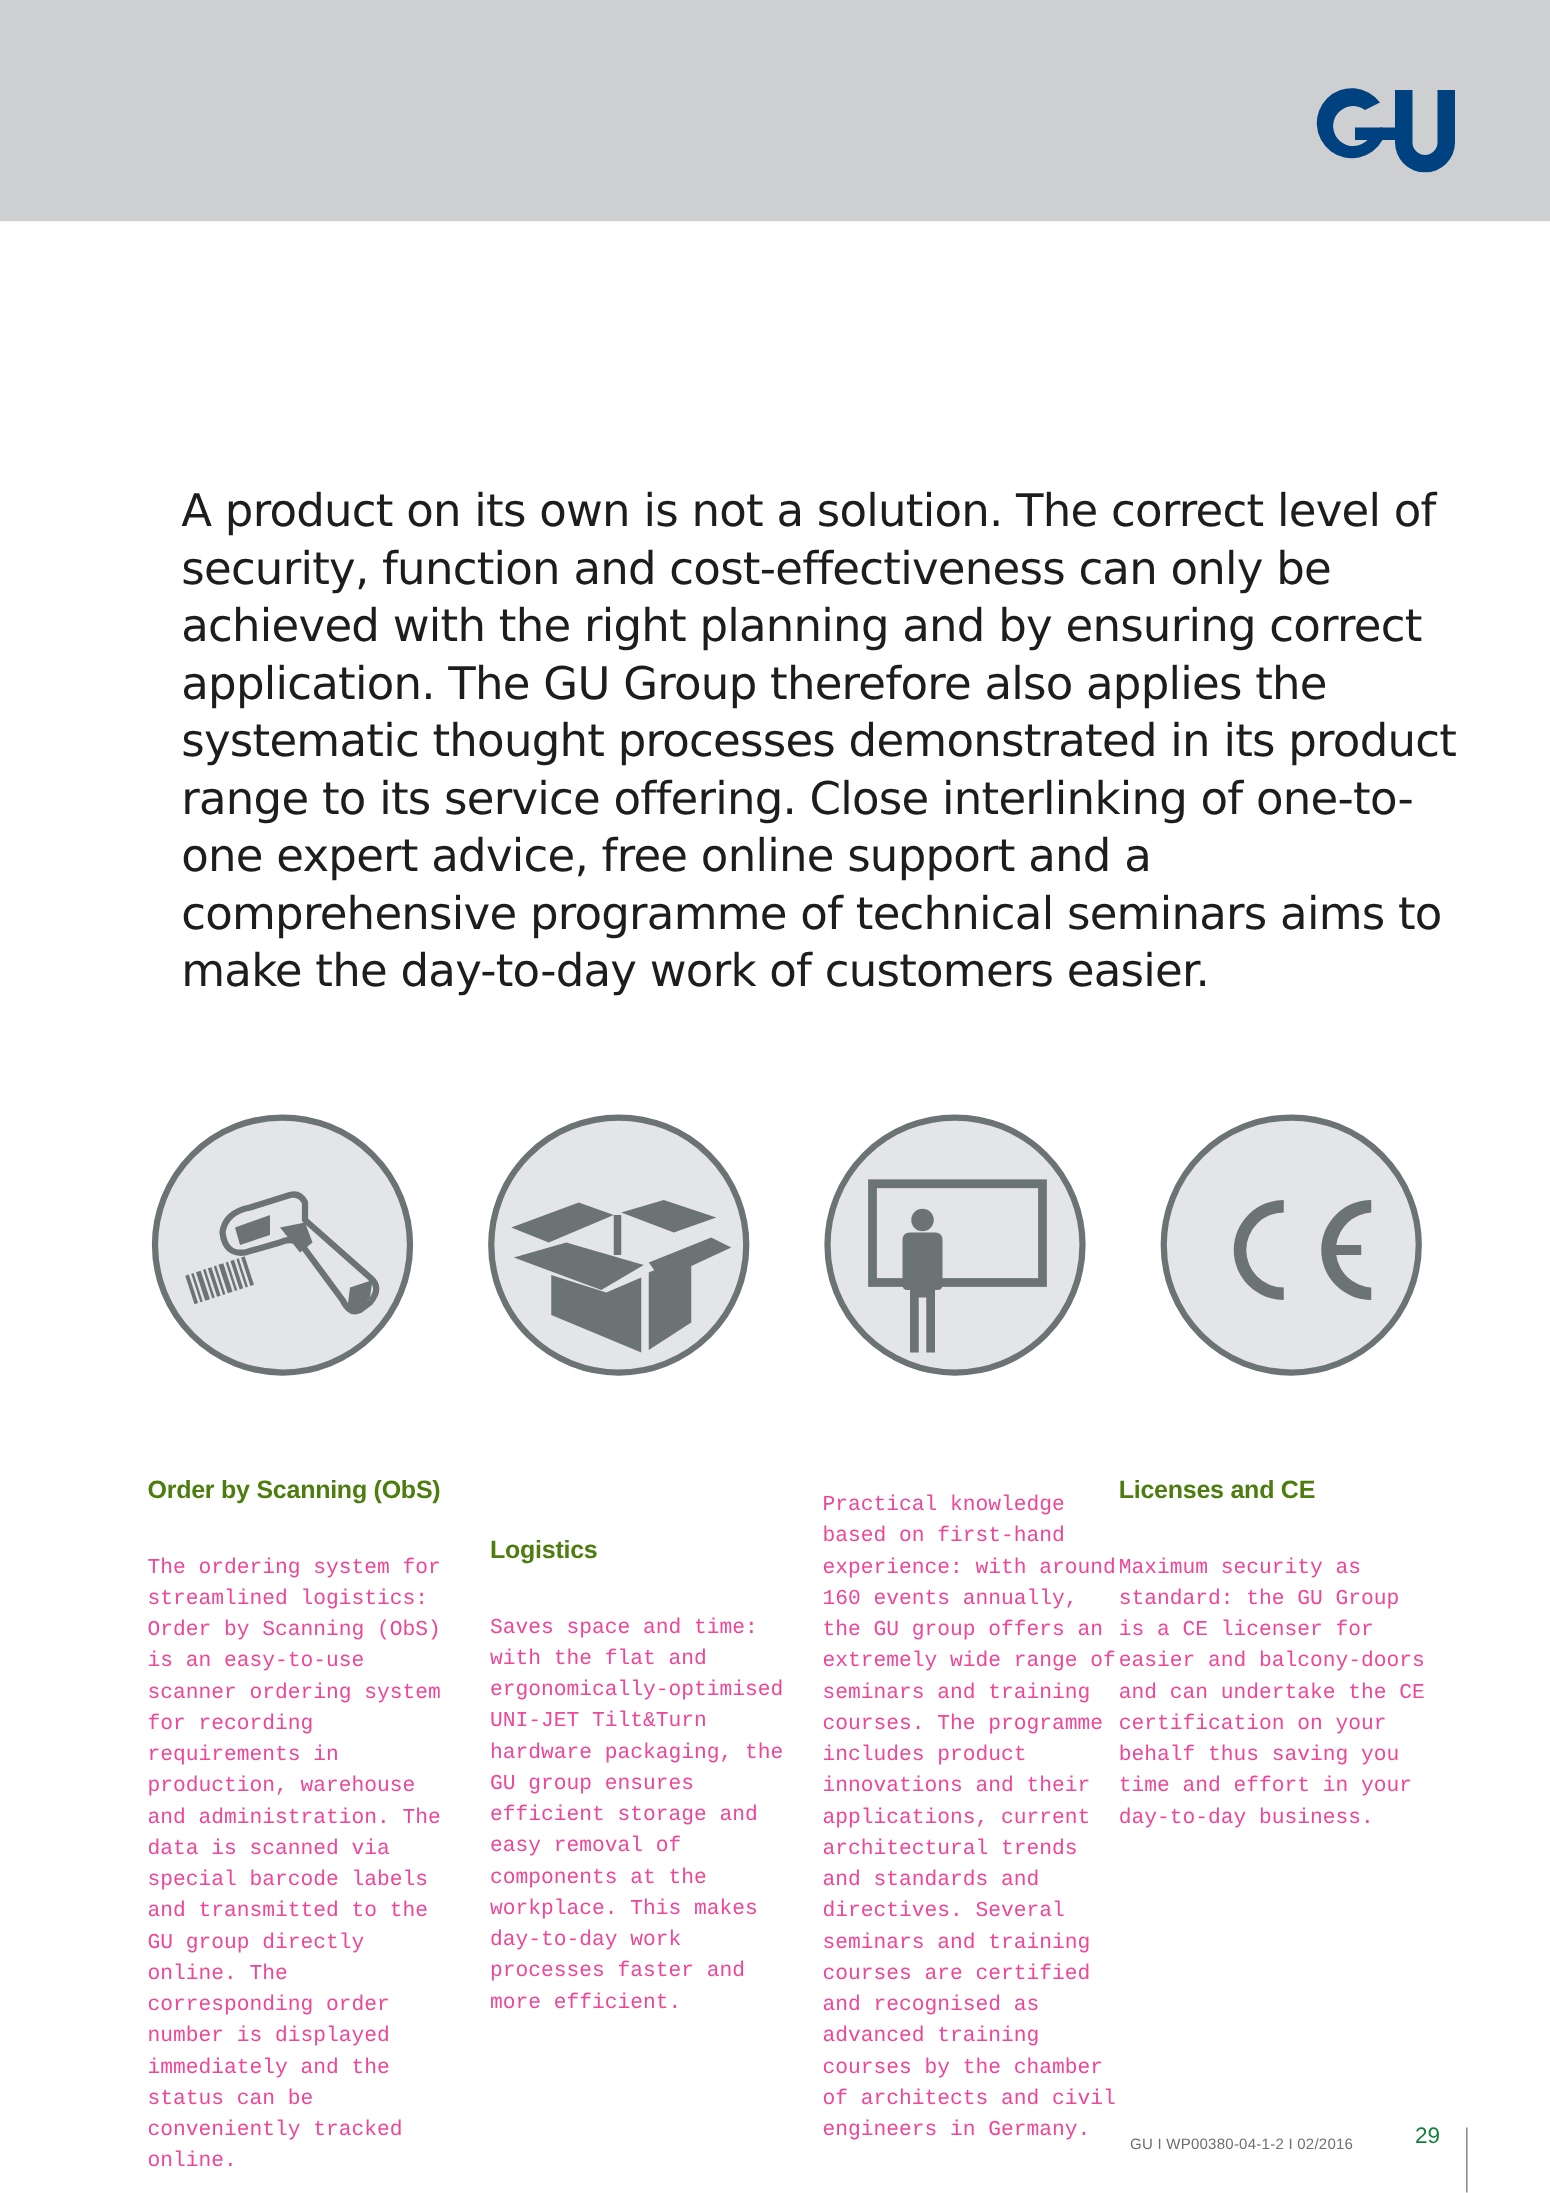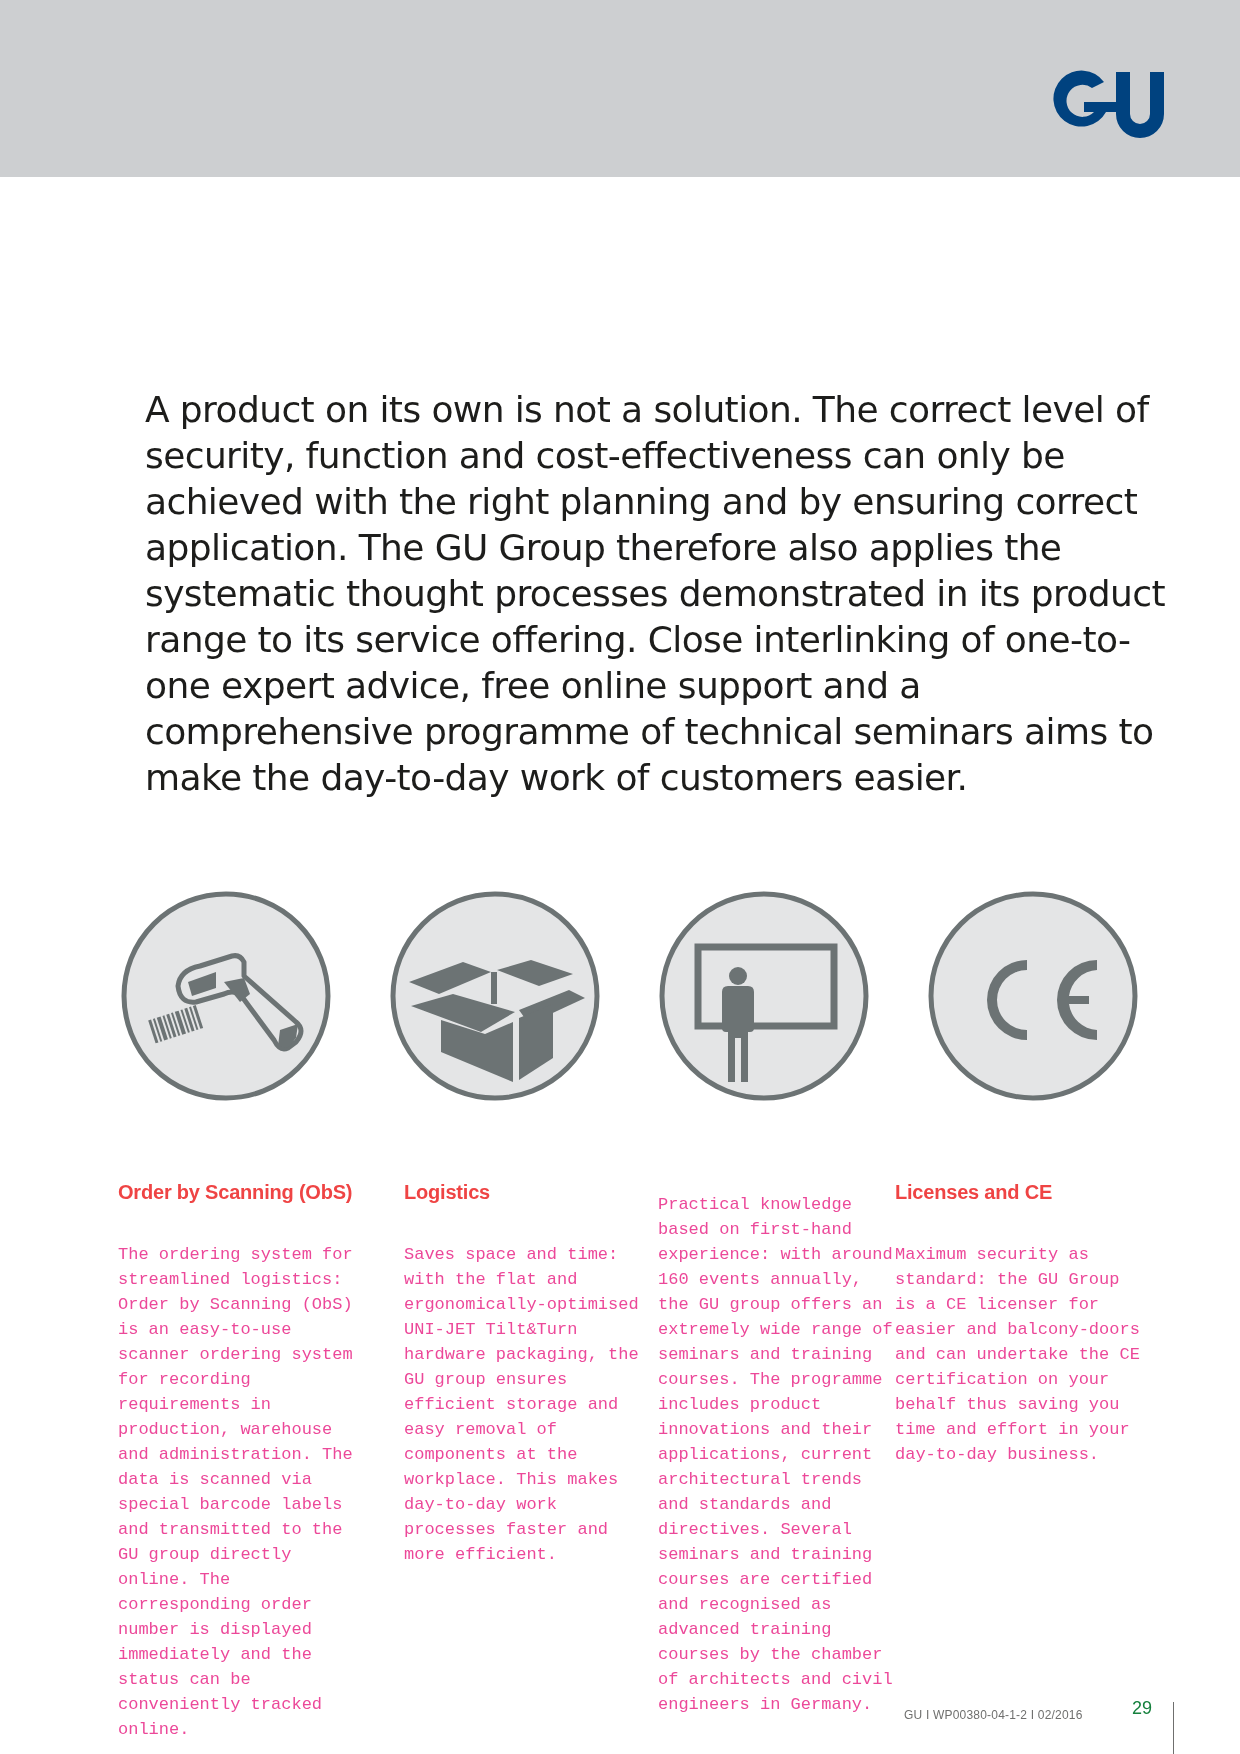--- a/index.html
+++ b/index.html
@@ -24,21 +24,21 @@
   }
   .icon-circle {
     position: absolute; width: 212px; height: 212px; top: 890px;
   }
   .icon-circle svg { width: 100%; height: 100%; display: block; }
   .col {
     position: absolute; top: 1180px; width: 250px;
   }
   .col h2 {
     margin: 0; font-family: "Liberation Sans", sans-serif; font-weight: bold;
-    font-size: 20px; line-height: 25px; color: #ef4444; letter-spacing: -0.2px;
+    font-size: 20px; line-height: 25px; color: #4d7c0f; letter-spacing: -0.2px;
     height: 50px;
   }
   .col p {
     margin: 12px 0 0 0; font-family: Liberation Mono, monospace;
     font-size: 17px; line-height: 25px; color: #ec4899; white-space: pre-line;
   }
   .footer-meta {
     position: absolute; left: 904px; top: 1734px; transform: translateY(-26px);
     font-family: "Liberation Sans", sans-serif; font-size: 12px; color: #6f6f6e;
     letter-spacing: 0.2px;
@@ -139,21 +139,21 @@
       <path d="M170 70 A40 40 0 0 0 170 150 L170 140 A30 30 0 0 1 142 114 L162 114 L162 106 L142 106 A30 30 0 0 1 170 80 Z"></path>
     </g>
   </svg>
 </div>
 
 <div class="col" style="left:118px;">
   <h2>Order by Scanning (ObS)</h2>
   <p>The ordering system for streamlined logistics: Order by Scanning (ObS) is an easy-to-use scanner ordering system for recording requirements in production, warehouse and administration. The data is scanned via special barcode labels and transmitted to the GU group directly online. The corresponding order number is displayed immediately and the status can be conveniently tracked online.</p>
 </div>
 
-<div class="col" style="left:404px;">
+<div class="col" style="left:392px;margin-top:48px;">
   <h2>Logistics</h2>
   <p>Saves space and time: with the flat and ergonomically-optimised UNI-JET Tilt&amp;Turn hardware packaging, the GU group ensures efficient storage and easy removal of components at the workplace. This makes day-to-day work processes faster and more efficient.</p>
 </div>
 
 <div class="col" style="left:658px; width:240px;">
   <p>Practical knowledge based on first-hand experience: with around 160 events annually, the GU group offers an extremely wide range of seminars and training courses. The programme includes product innovations and their applications, current architectural trends and standards and directives. Several seminars and training courses are certified and recognised as advanced training courses by the chamber of architects and civil engineers in Germany.</p>
 </div>
 
 <div class="col" style="left:895px; width:250px;">
   <h2>Licenses and CE</h2>

